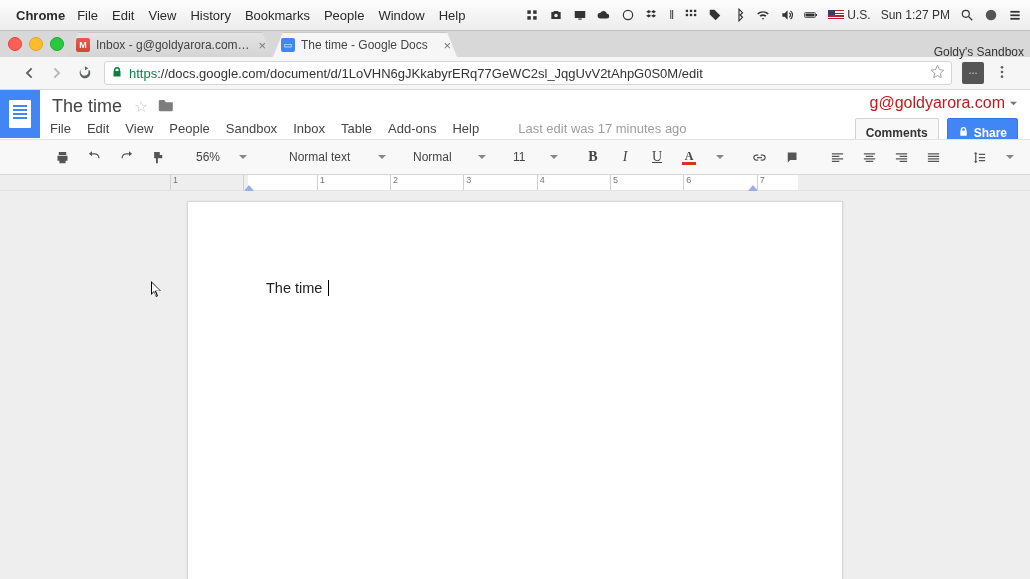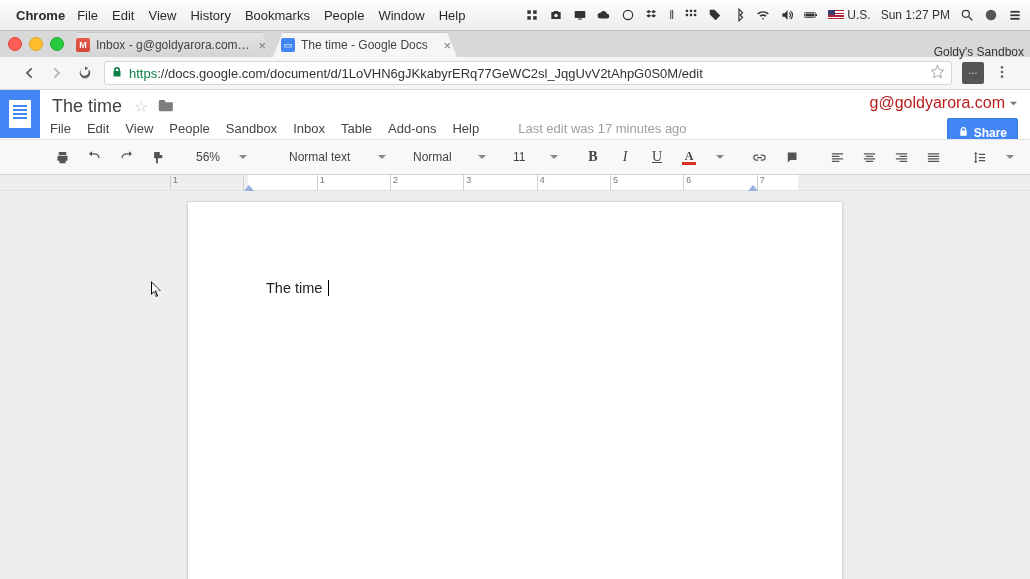--- a/index.html
+++ b/index.html
@@ -425,20 +425,21 @@
   </div>
 
   <div class="right-header">
     <div class="account-email">
       <span>g@goldyarora.com</span>
       <svg width="9" height="9" viewBox="0 0 10 10">
           <path d="M1 3l4 4 4-4z" fill="#777"></path>
         </svg>
     </div>
     <div class="header-buttons">
+      <div class="btn">Comments</div>
       <div class="btn share">
         <span class="lock-mini"><svg viewBox="0 0 24 24">
               <path d="M6 10V8a6 6 0 1112 0v2h1v11H5V10zm3 0h6V8a3 3 0 10-6 0z"></path>
             </svg></span>
         <span>Share</span>
       </div>
     </div>
   </div>
 
   <div class="docs-toolbar">

